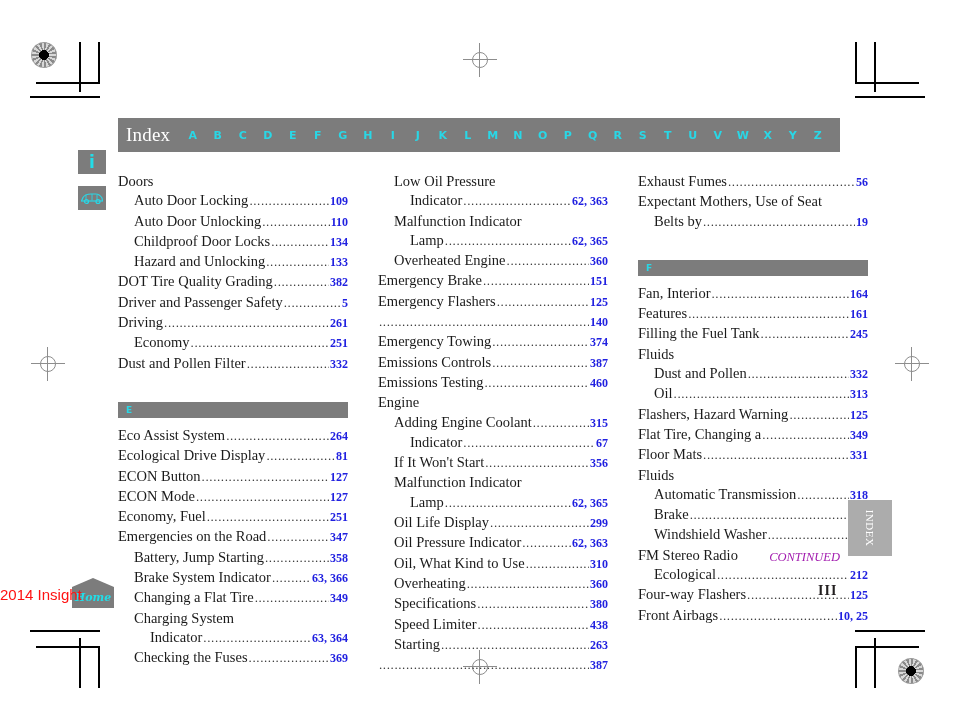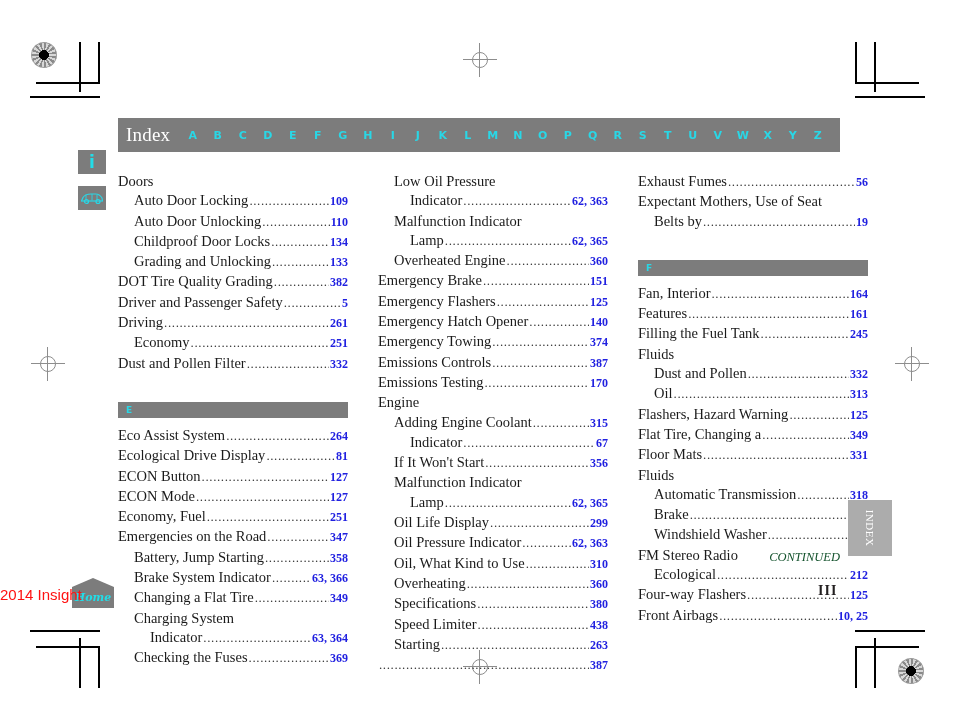--- a/index.html
+++ b/index.html
@@ -196,21 +196,21 @@
     letter-spacing: 1px;
   }
   .continued {
     position: absolute;
     left: 610px; top: 550px;
     width: 230px;
     text-align: right;
     font-family: "Liberation Serif", serif;
     font-style: italic;
     font-size: 12.5px;
-    color: #14532d;
+    color: #a21caf;
   }
 
   
   .side-tab {
     position: absolute;
     left: 848px; top: 500px;
     width: 44px; height: 56px;
     background: #acacac;
     display: flex; align-items: center; justify-content: center;
     cursor: pointer;
@@ -342,21 +342,21 @@
         <span class="txt">Auto Door Unlocking</span>
         <span class="dots">................................................................................</span>
         <span class="pg">110</span>
       </div>
       <div class="entry lvl2">
         <span class="txt">Childproof Door Locks</span>
         <span class="dots">................................................................................</span>
         <span class="pg">134</span>
       </div>
       <div class="entry lvl2">
-        <span class="txt">Grading and Unlocking</span>
+        <span class="txt">Hazard and Unlocking</span>
         <span class="dots">................................................................................</span>
         <span class="pg">133</span>
       </div>
       <div class="entry lvl1">
         <span class="txt">DOT Tire Quality Grading</span>
         <span class="dots">................................................................................</span>
         <span class="pg">382</span>
       </div>
       <div class="entry lvl1">
         <span class="txt">Driver and Passenger Safety</span>
@@ -468,38 +468,37 @@
         <span class="txt">Emergency Brake</span>
         <span class="dots">................................................................................</span>
         <span class="pg">151</span>
       </div>
       <div class="entry lvl1">
         <span class="txt">Emergency Flashers</span>
         <span class="dots">................................................................................</span>
         <span class="pg">125</span>
       </div>
       <div class="entry lvl1">
-        <span class="txt">Emergency Hatch Opener</span>
         <span class="dots">................................................................................</span>
         <span class="pg">140</span>
       </div>
       <div class="entry lvl1">
         <span class="txt">Emergency Towing</span>
         <span class="dots">................................................................................</span>
         <span class="pg">374</span>
       </div>
       <div class="entry lvl1">
         <span class="txt">Emissions Controls</span>
         <span class="dots">................................................................................</span>
         <span class="pg">387</span>
       </div>
       <div class="entry lvl1">
         <span class="txt">Emissions Testing</span>
         <span class="dots">................................................................................</span>
-        <span class="pg">170</span>
+        <span class="pg">460</span>
       </div>
       <div class="entry lvl1 nopage">
         <span class="txt">Engine</span>
       </div>
       <div class="entry lvl2">
         <span class="txt">Adding Engine Coolant</span>
         <span class="dots">................................................................................</span>
         <span class="pg">315</span>
       </div>
       <div class="entry lvl3">

